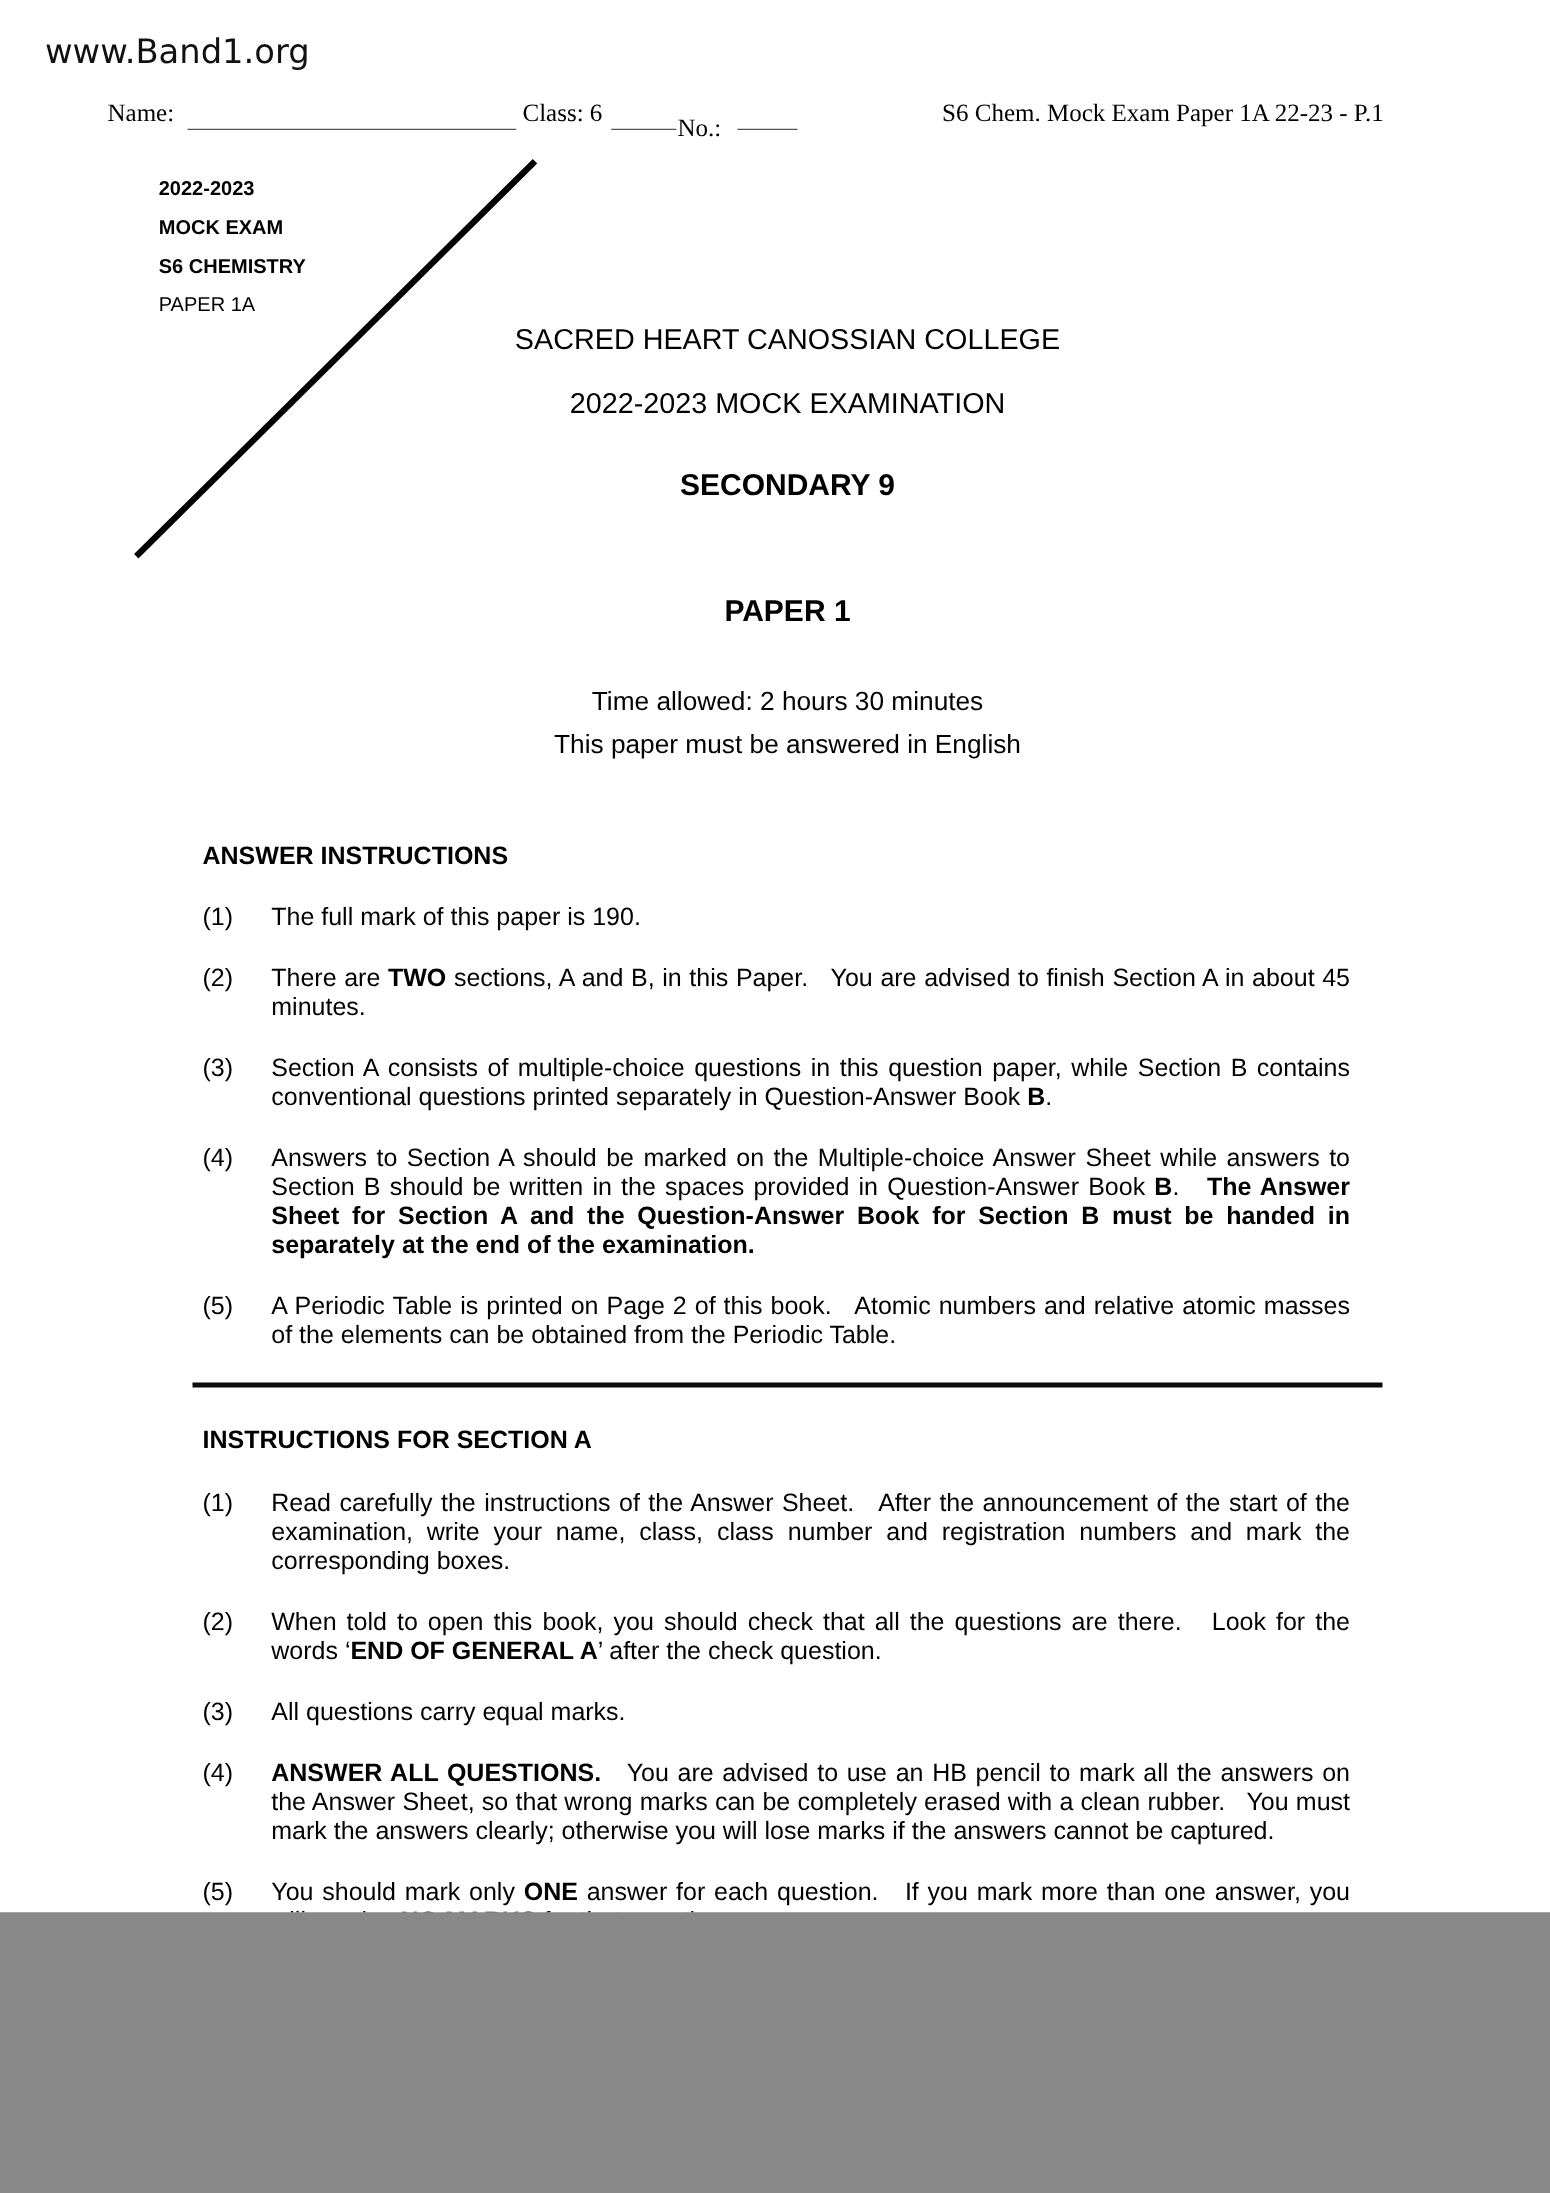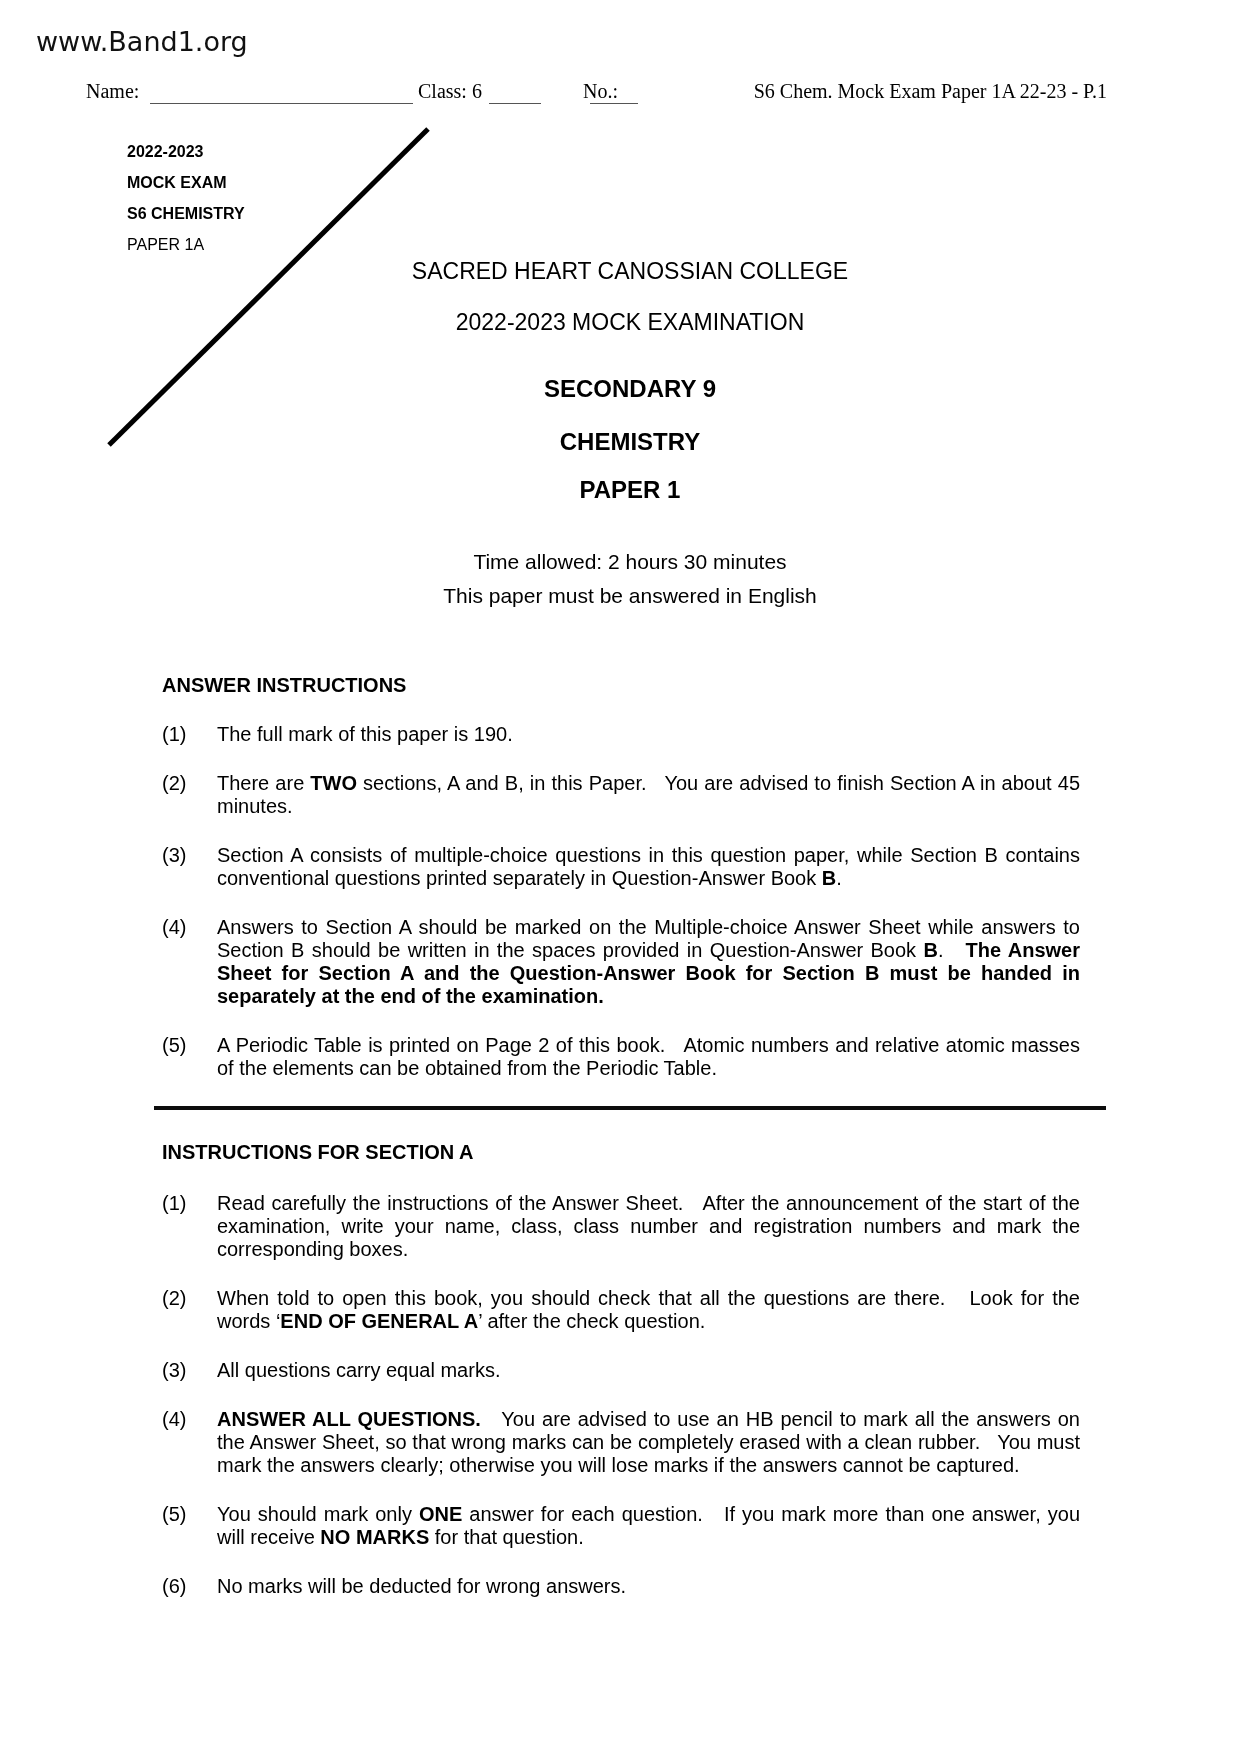--- a/index.html
+++ b/index.html
@@ -1,18 +1,18 @@
 <!DOCTYPE html>
 <html><head>
 <meta charset="utf-8">
 <style>
   html,body{margin:0;padding:0;background:#888;}
   .page{
     position:relative;
-    width:1240px;height:1754px;
+    width:1240px;height:1530px;
     margin:0 auto;
     background:#ffffff;
     color:#000;
     font-family:"Liberation Sans", sans-serif;
     overflow:hidden;
   }
   .abs{position:absolute;}
   .b{font-weight:bold;}
   .brand{
     left:36px;top:26px;
@@ -61,39 +61,38 @@
 <body>
 
 <div class="page">
 
   <div class="abs brand">www.Band1.org</div>
 
   <span class="abs hdr" style="left:86px;">Name:</span>
   <span class="abs blank name-blank"></span>
   <span class="abs hdr" style="left:418px;">Class: 6</span>
   <span class="abs blank class-blank"></span>
-  <span class="abs hdr" style="left:583px;">No.:</span>
+  <span class="abs hdr" style="left:542px;margin-top:12px;">No.:</span>
   <span class="abs blank no-blank"></span>
   <span class="abs hdr hdr-right">S6 Chem. Mock Exam Paper 1A 22-23 - P.1</span>
 
   <div class="abs corner">
     <div class="line b">2022-2023</div>
     <div class="line b">MOCK EXAM</div>
     <div class="line b">S6 CHEMISTRY</div>
     <div class="line">PAPER 1A</div>
   </div>
 
   <svg class="abs diag" width="335" height="335" viewBox="0 0 335 335">
     <line x1="9" y1="325" x2="328" y2="9" stroke="#000" stroke-width="5"></line>
   </svg>
 
   <div class="abs cline school">SACRED HEART CANOSSIAN COLLEGE</div>
   <div class="abs cline examname">2022-2023 MOCK EXAMINATION</div>
   <div class="abs cline level">SECONDARY 9</div>
-  <div class="abs cline subject">CHEMISTRY</div>
   <div class="abs cline papernum">PAPER 1</div>
   <div class="abs cline timeallowed">Time allowed: 2 hours 30 minutes</div>
   <div class="abs cline langnote">This paper must be answered in English</div>
 
   <div class="abs docbody">
 
     <div class="sec-heading">ANSWER INSTRUCTIONS</div>
 
     <div class="item">
       <span class="num">(1)</span>

